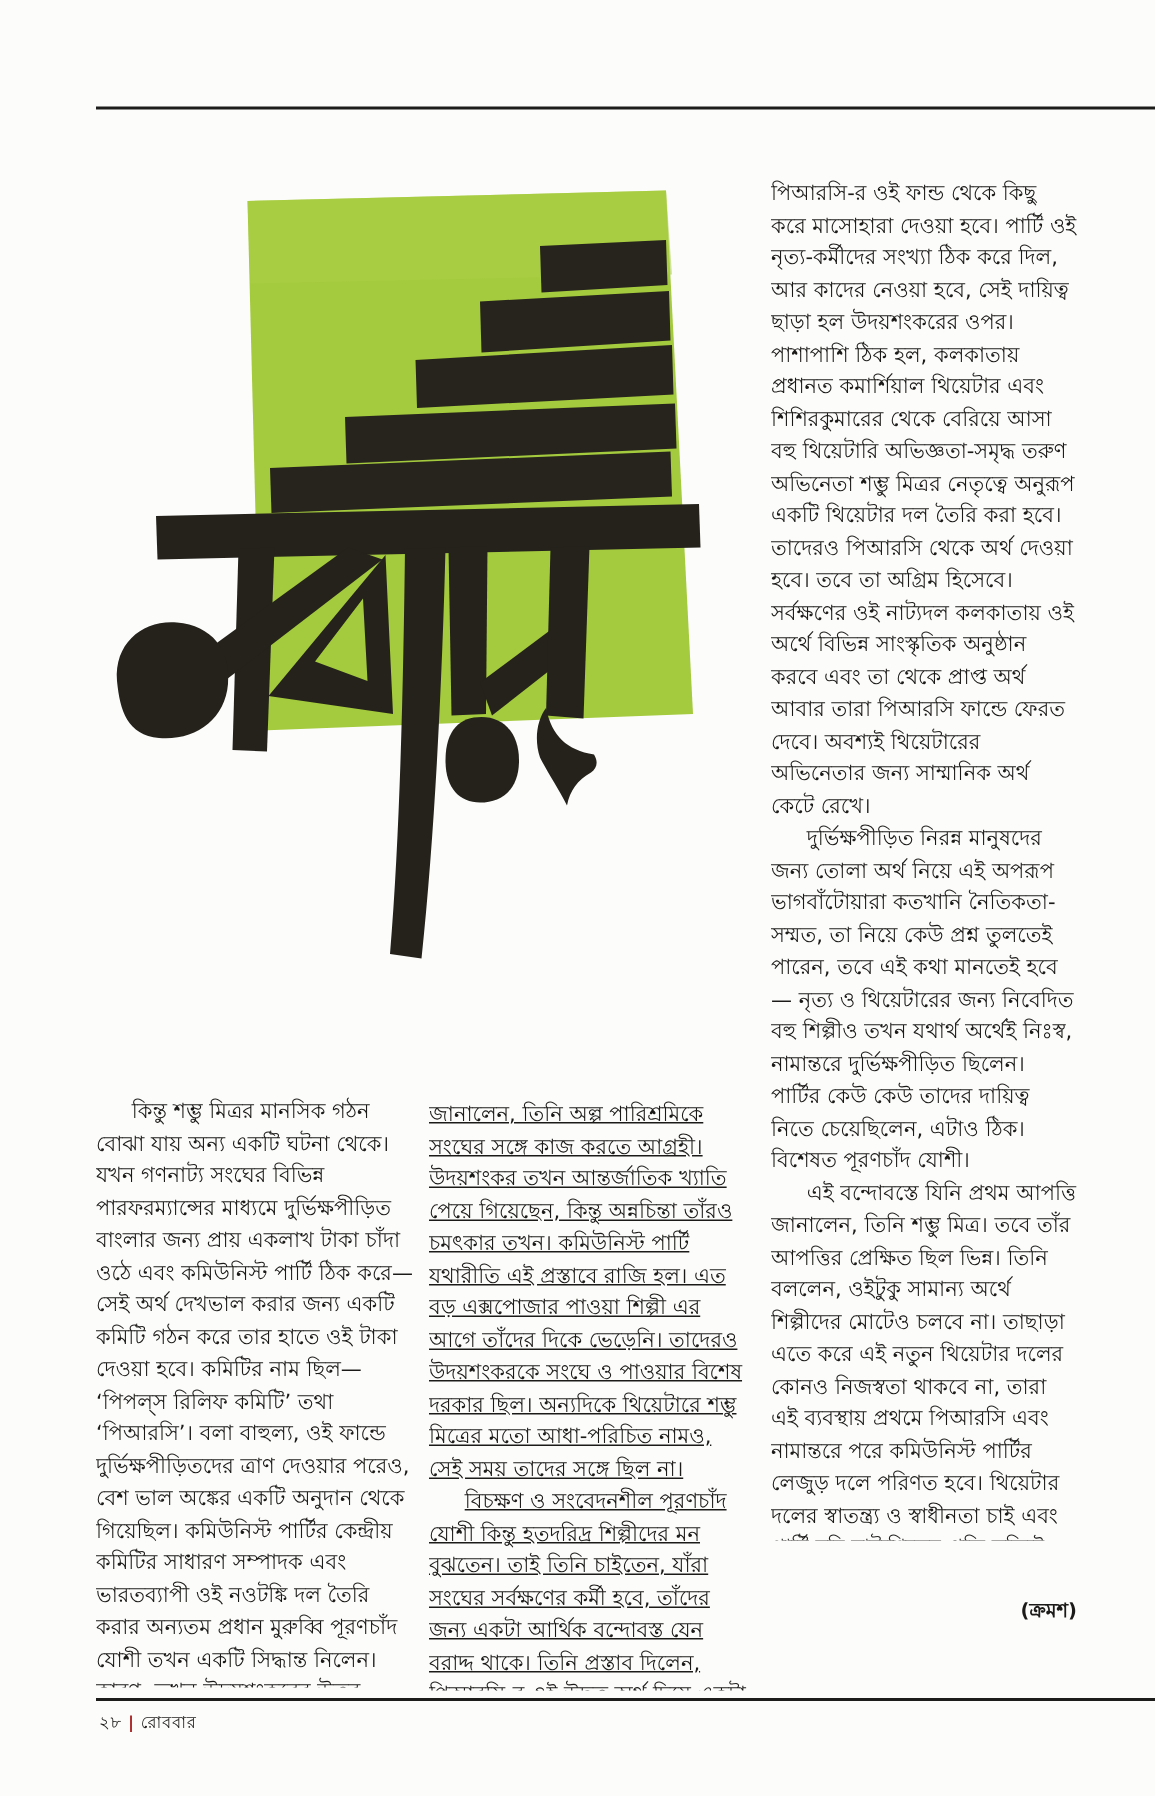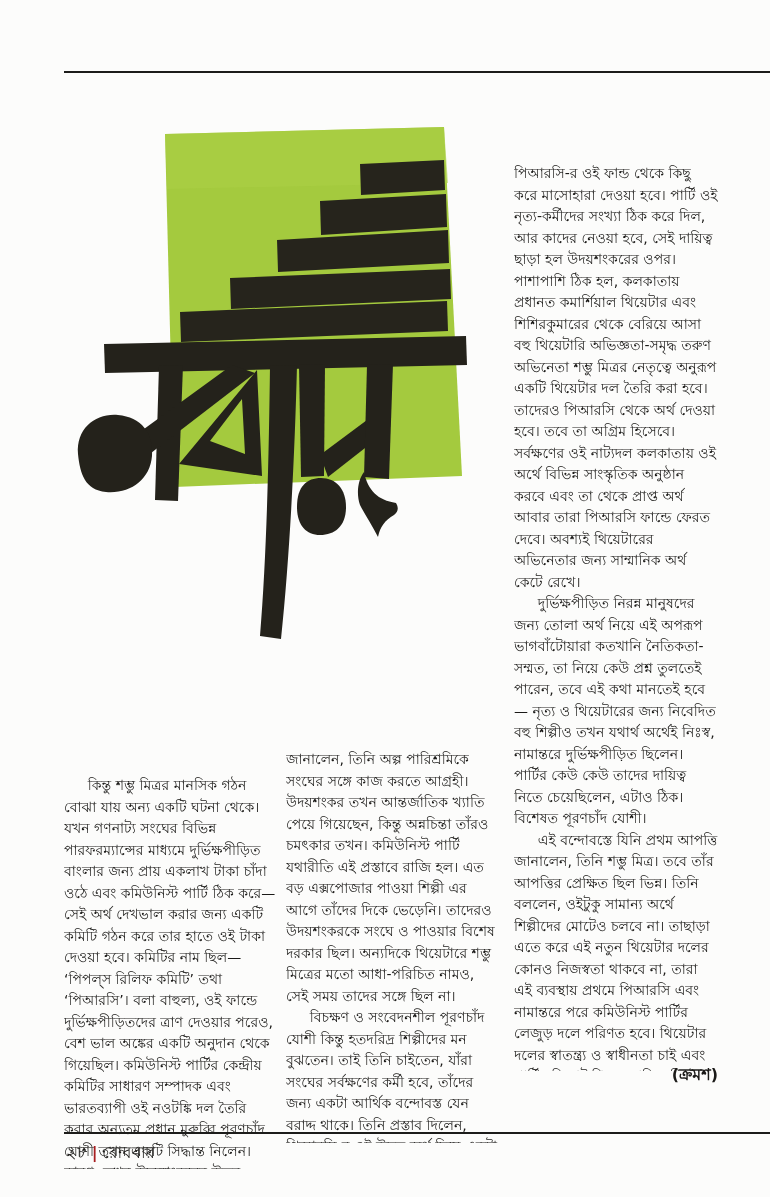--- a/index.html
+++ b/index.html
@@ -32,43 +32,42 @@
     width:422px;
     height:612px;
   }
   .col{
     position:absolute;
     width:214px;
     font-size:14px;
     line-height:21.5px;
     text-align:left;
     overflow:hidden;
-    margin-top:44px;
   }
   .col p{margin:0;}
   .col p.indent{text-indent:1.7em;}
   .col-left{left:64px;top:731px;height:394px;}
-  .col-mid{left:286px;top:705px;height:394px;}
+  .col-mid{left:286px;top:733px;height:394px;text-decoration:underline;}
   .col-right{left:514px;top:119px;width:204px;height:908px;}
   .credits{
     position:absolute;
     left:514px;
     top:1064px;
     width:204px;
     text-align:right;
     font-weight:bold;
-    font-size:16px;
+    font-size:13px;
     line-height:22px;
   }
   .credits div{margin:0;}
   .footer{
     position:absolute;
     left:66px;
     top:1140px;
-    font-size:16px;
+    font-size:11px;
     letter-spacing:0.5px;
     color:#232220;
   }
   .footer .sep{
     font-weight:bold;
     padding:0 4px;
   }
 </style>
 </head>
 <body>

